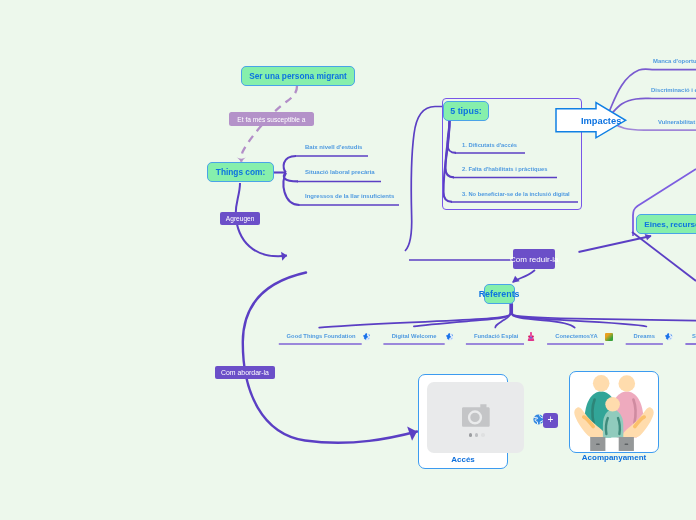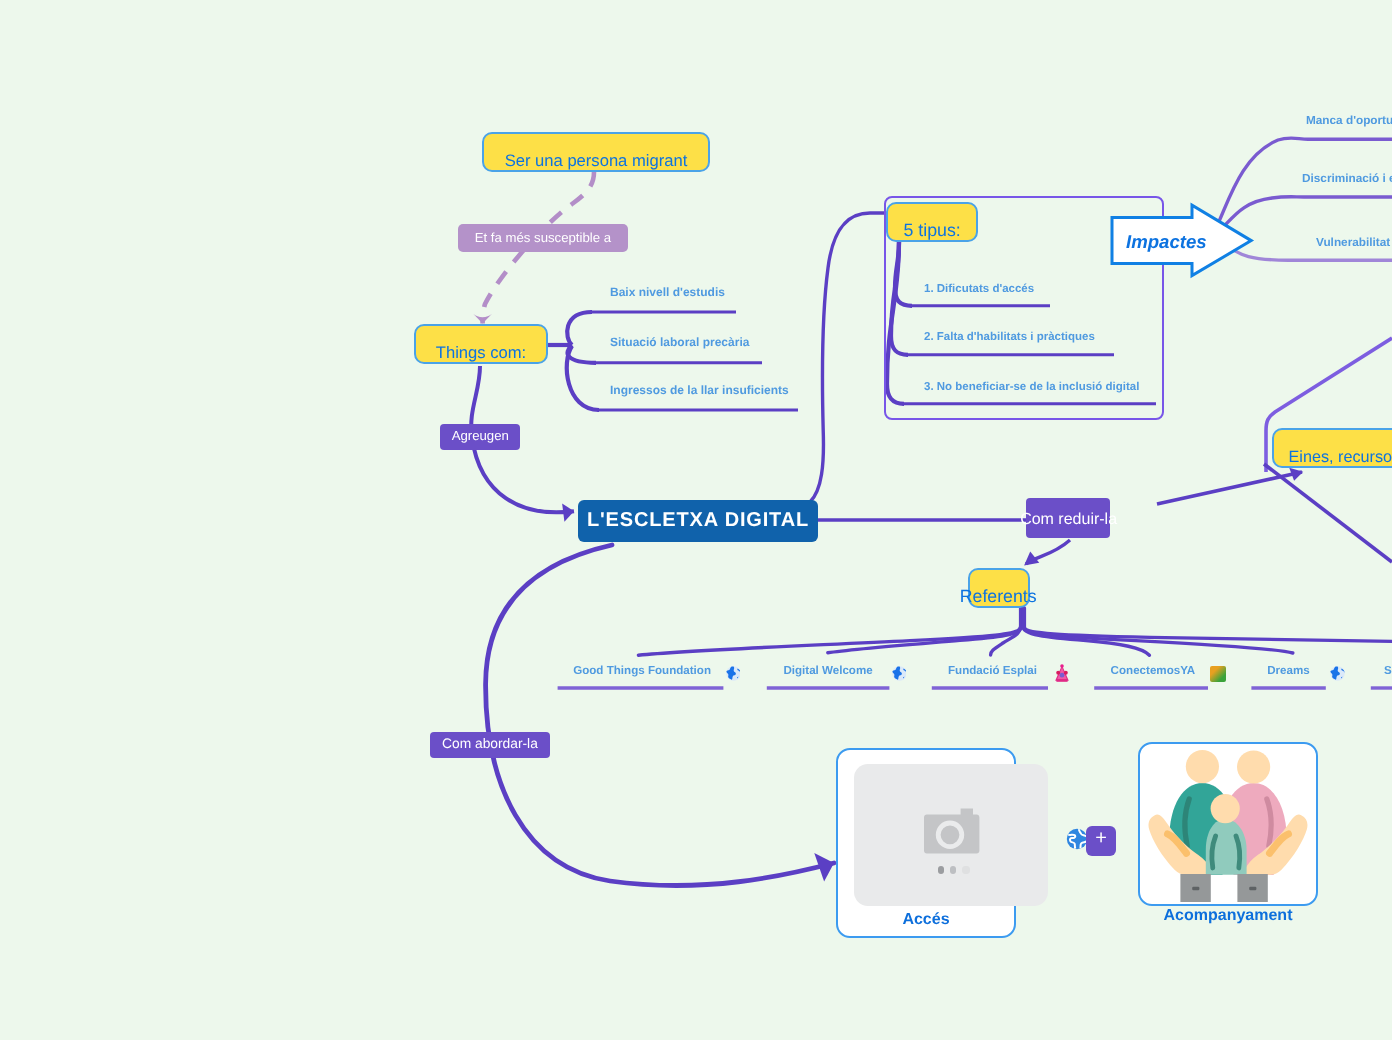--- a/index.html
+++ b/index.html
@@ -2,22 +2,22 @@
 <html><head>
 <meta charset="utf-8">
 <style>
   html,body{margin:0;padding:0;}
   body{width:696px;height:520px;overflow:hidden;background:#edf8ec;
        font-family:"Liberation Sans",sans-serif;}
   #stage{position:relative;width:696px;height:520px;background:#edf8ec;overflow:hidden;}
   svg.links{position:absolute;left:0;top:0;width:696px;height:520px;}
   .node{position:absolute;box-sizing:border-box;display:flex;align-items:center;justify-content:center;}
 
-  .bluebox{background:#fde047;border:1.7px solid #4aa3e8;border-radius:5px;
-     color:#0d73e0;font-weight:normal;white-space:nowrap;align-items:flex-end;}
+  .bluebox{background:#86efac;border:1.7px solid #4aa3e8;border-radius:5px;
+     color:#0d73e0;font-weight:bold;white-space:nowrap;}
   .central{background:#1062ab;border-radius:3px;color:#fff;font-weight:bold;white-space:nowrap;}
   .pill{background:#6b4fc8;border-radius:3px;color:#fff;white-space:nowrap;}
   .pill-light{background:#b492c9;border-radius:7px;color:#fff;white-space:nowrap;}
 
   .lbl{position:absolute;color:#4f9ae0;white-space:nowrap;font-weight:bold;font-size:6px;
        transform:translateY(-50%);}
 
   .card{position:absolute;background:#fff;border:1.6px solid #3c9bf0;border-radius:7px;box-sizing:border-box;}
   .cardlabel{position:absolute;color:#0d6fdc;font-weight:bold;text-align:center;width:100%;font-size:8px;}
   .imgph{position:absolute;background:#e9eaeb;border-radius:7px;}
@@ -131,42 +131,39 @@
   </div>
 
   <div class="node bluebox" style="left:207px;top:162px;width:67px;height:20px;font-size:8.3px;">
     <span>Things com:</span>
   </div>
 
   <div class="node pill" style="left:220.3px;top:212.3px;width:39.7px;height:12.5px;font-size:6.6px;border-radius:2px;">
     <span>Agreugen</span>
   </div>
 
-  <div class="node central" style="left:289px;top:250px;width:120px;height:21px;font-size:10px;letter-spacing:0.42px;">
-    <span>L'ESCLETXA DIGITAL</span>
-  </div>
 
   <div class="lbl" style="left:305px;top:147px;">Baix nivell d'estudis</div>
   <div class="lbl" style="left:305px;top:172px;">Situació laboral precària</div>
   <div class="lbl" style="left:305px;top:196px;">Ingressos de la llar insuficients</div>
 
   <div class="tipusbox" style="left:442px;top:98px;width:140px;height:112px;"></div>
 
   <div class="node bluebox" style="left:443.3px;top:101.1px;width:45.5px;height:20.1px;font-size:8.9px;">
     <span>5 tipus:</span>
   </div>
 
   <div class="lbl tip" style="left:462px;top:145px;">1. Dificutats d'accés</div>
   <div class="lbl tip" style="left:462px;top:169px;">2. Falta d'habilitats i pràctiques</div>
   <div class="lbl tip" style="left:462px;top:194px;">3. No beneficiar-se de la inclusió digital</div>
 
   <svg style="position:absolute;left:553px;top:98px;width:76px;height:44px;">
     <path d="M3,10.8 L43,10.8 L43,4.6 L72.6,22.3 L43,39.8 L43,33.7 L3,33.7 Z" fill="#ffffff" stroke="#1080e4" stroke-width="1.5" stroke-linejoin="miter"></path>
   </svg>
-  <div class="lbl" style="left:563px;top:120.5px;font-size:9.3px;color:#0d73e0;font-style:italic;">Impactes</div>
+  <div class="lbl" style="left:581px;top:120.5px;font-size:9.3px;color:#0d73e0;">Impactes</div>
 
   <div class="lbl imp" style="left:653px;top:61px;">Manca d'oportu</div>
   <div class="lbl imp" style="left:651px;top:89.5px;">Discriminació i e</div>
   <div class="lbl imp" style="left:658px;top:121.5px;">Vulnerabilitat</div>
 
   <div class="node pill" style="left:513.3px;top:249px;width:42px;height:20.4px;font-size:8px;border-radius:2px;">
     <span>Com reduir-la</span>
   </div>
 
   <div class="node bluebox" style="left:483.6px;top:284.2px;width:31px;height:19.5px;font-size:8.85px;">

